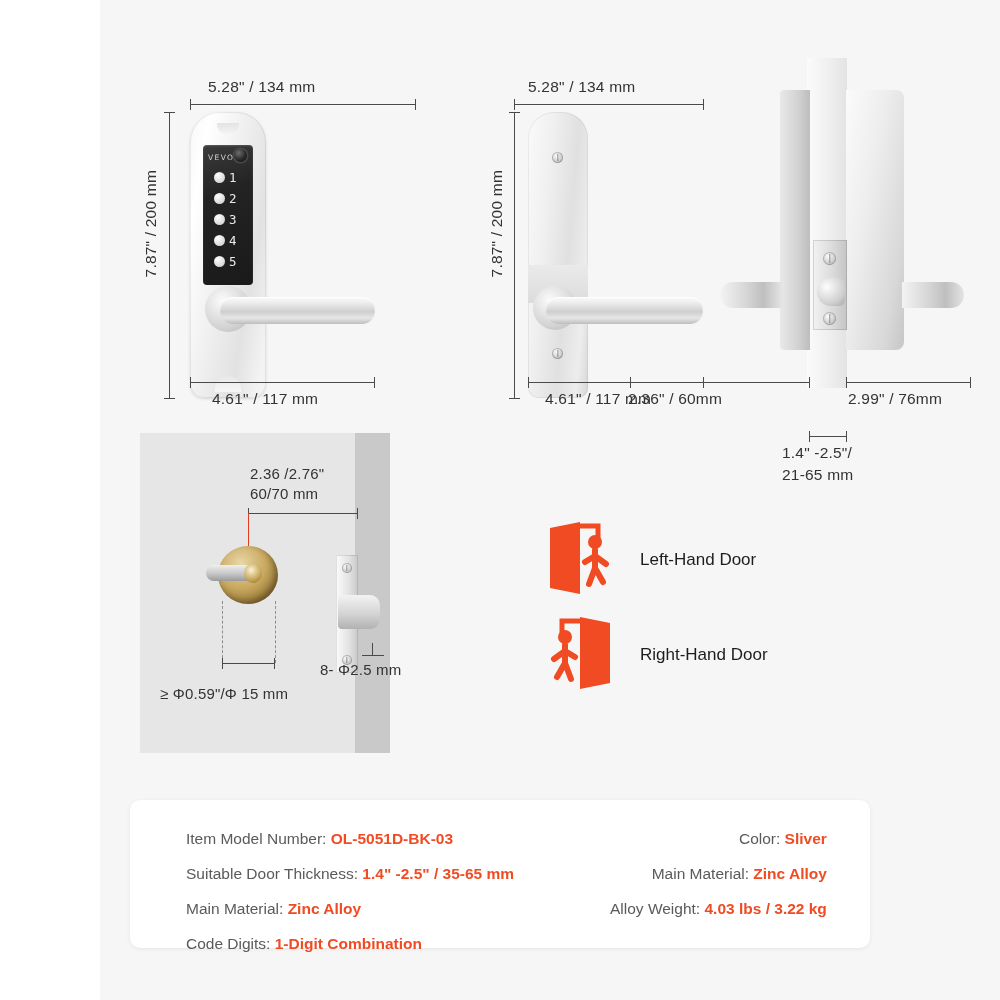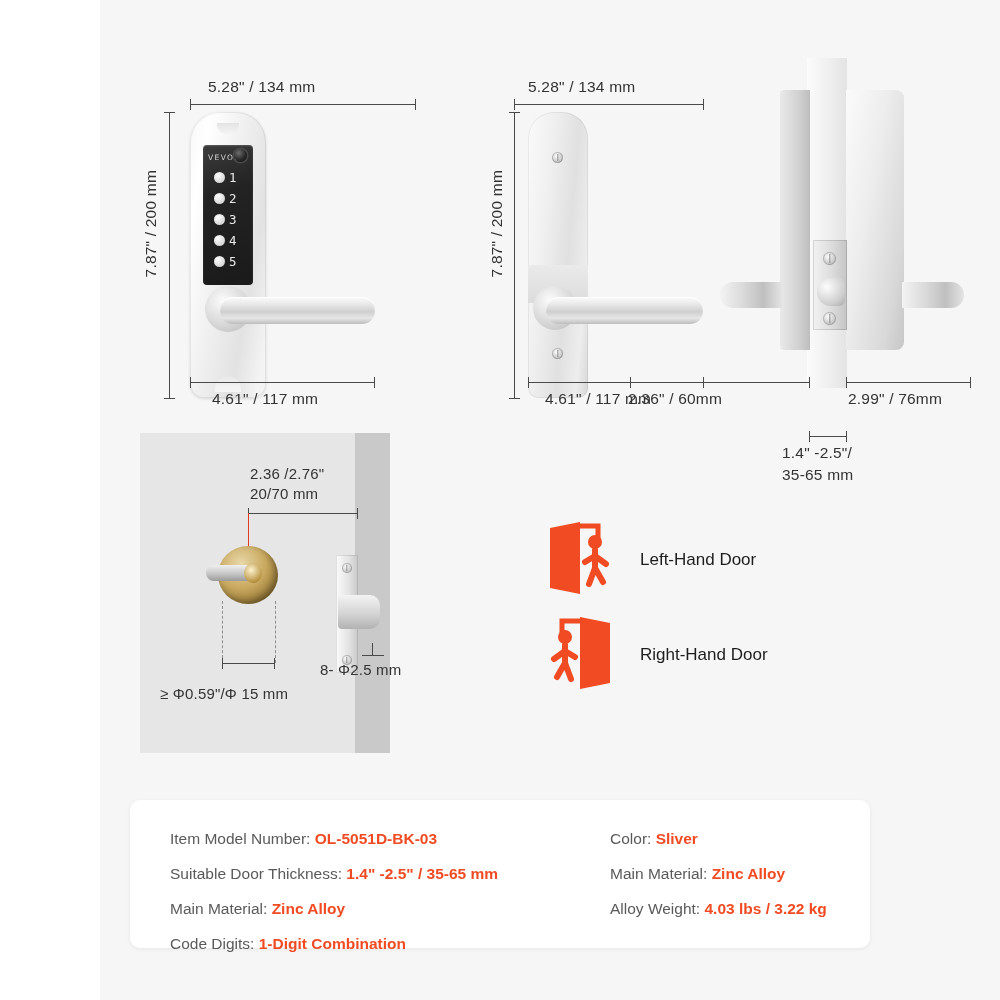--- a/index.html
+++ b/index.html
@@ -183,28 +183,28 @@
 
     <div class="abs line-h" style="left:236px;top:322px;width:125px;"></div>
     <div class="abs tick-v" style="left:236px;top:317px;"></div>
     <div class="abs tick-v" style="left:360px;top:317px;"></div>
     <div class="abs dimtext" style="left:238px;top:330px;">2.99" / 76mm</div>
 
     <div class="abs line-h" style="left:199px;top:376px;width:38px;"></div>
     <div class="abs tick-v" style="left:199px;top:371px;"></div>
     <div class="abs tick-v" style="left:236px;top:371px;"></div>
     <div class="abs dimtext" style="left:172px;top:384px;">1.4" -2.5"/</div>
-    <div class="abs dimtext" style="left:172px;top:406px;">35-65 mm</div>
+    <div class="abs dimtext" style="left:172px;top:406px;">21-65 mm</div>
   </div>
 
   <div class="abs panel-cut" style="left:40px;top:433px;width:250px;height:320px;">
     <div class="abs panel-door-edge" style="left:215px;top:0;width:35px;height:320px;"></div>
 
     <div class="abs dimtext small" style="left:110px;top:32px;">2.36 /2.76"</div>
-    <div class="abs dimtext small" style="left:110px;top:52px;">20/70 mm</div>
+    <div class="abs dimtext small" style="left:110px;top:52px;">60/70 mm</div>
     <div class="abs line-h" style="left:108px;top:80px;width:110px;"></div>
     <div class="abs tick-v" style="left:108px;top:75px;"></div>
     <div class="abs tick-v" style="left:217px;top:75px;"></div>
     <div class="abs red-line" style="left:108px;top:80px;height:48px;"></div>
 
     <div class="abs" style="left:78px;top:113px;width:60px;height:58px;background:radial-gradient(circle at 38% 30%,#e8d7a8,#c9a95f 45%,#8a6b2c 85%,#6d5222);border-radius:50%;box-shadow:inset -3px -3px 6px rgba(0,0,0,.3);"></div>
     <div class="abs" style="left:66px;top:132px;width:50px;height:16px;background:linear-gradient(180deg,#efefef,#c6c6c6 55%,#9a9a9a);border-radius:8px;"></div>
     <div class="abs" style="left:104px;top:130px;width:18px;height:20px;background:radial-gradient(circle at 40% 35%,#fdf2cf,#b99543 70%,#7c5d22);border-radius:50%;"></div>
 
     <div class="abs dash-v" style="left:82px;top:168px;height:62px;"></div>
@@ -241,40 +241,40 @@
         <path d="M70 8 L40 2 L40 74 L70 68 Z" fill="#f04b22"></path>
         <path d="M40 6 L22 6 L22 16" stroke="#f04b22" stroke-width="5" fill="none" stroke-linecap="square"></path>
         <circle cx="25" cy="22" r="7" fill="#f04b22"></circle>
         <path d="M25 30 L25 48 M25 36 L14 44 M25 36 L35 42 M25 48 L31 64 M25 48 L17 62" stroke="#f04b22" stroke-width="6" fill="none" stroke-linecap="round"></path>
       </svg>
       <div class="abs hand-label" style="left:100px;top:30px;">Right-Hand Door</div>
     </div>
   </div>
 
   <div class="abs spec-card" style="left:30px;top:800px;width:740px;height:148px;">
-    <div class="abs" style="left:40px;top:30px;">
+    <div class="abs" style="left:56px;top:30px;">
       <div class="spec-row">
         <span>Item Model Number:</span>
         <span class="spec-val">OL-5051D-BK-03</span>
       </div>
       <div class="spec-row">
         <span>Suitable Door Thickness:</span>
         <span class="spec-val">1.4" -2.5" / 35-65 mm</span>
       </div>
       <div class="spec-row">
         <span>Main Material:</span>
         <span class="spec-val">Zinc Alloy</span>
       </div>
       <div class="spec-row">
         <span>Code Digits:</span>
         <span class="spec-val">1-Digit Combination</span>
       </div>
     </div>
 
-    <div class="abs" style="left:480px;top:30px;">
+    <div class="abs" style="left:480px;top:30px;text-align:right;">
       <div class="spec-row">
         <span>Color:</span>
         <span class="spec-val">Sliver</span>
       </div>
       <div class="spec-row">
         <span>Main Material:</span>
         <span class="spec-val">Zinc Alloy</span>
       </div>
       <div class="spec-row">
         <span>Alloy Weight:</span>

